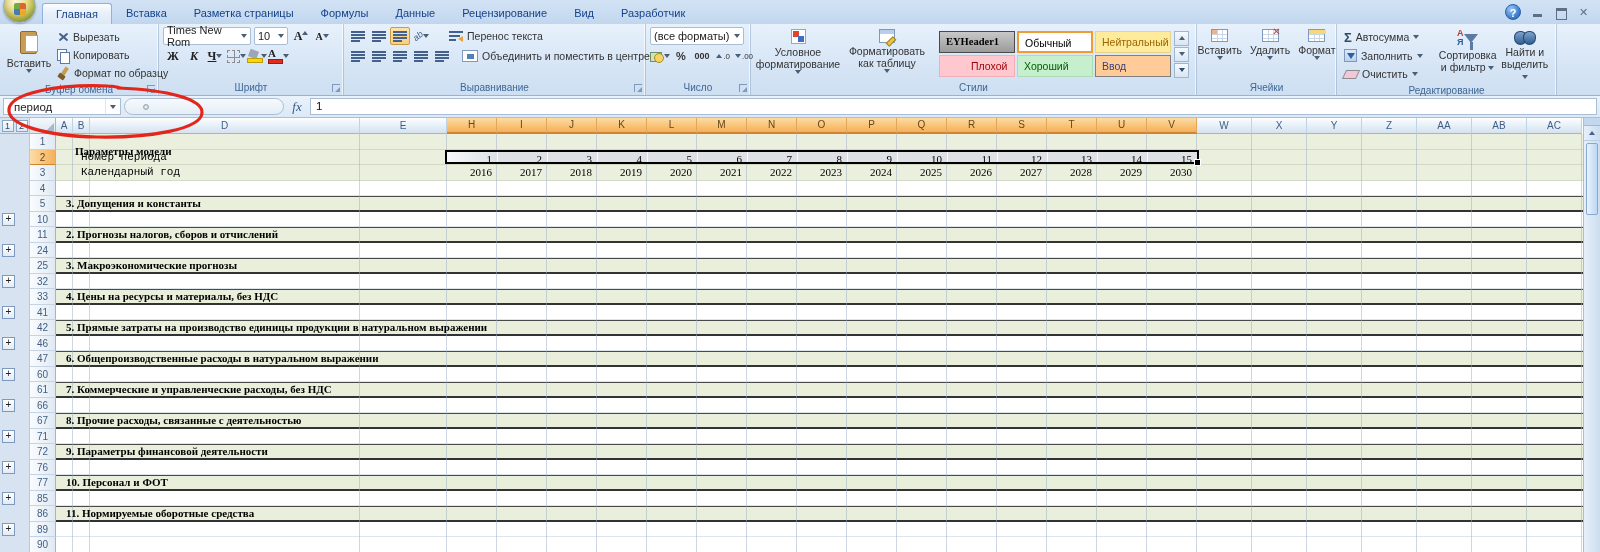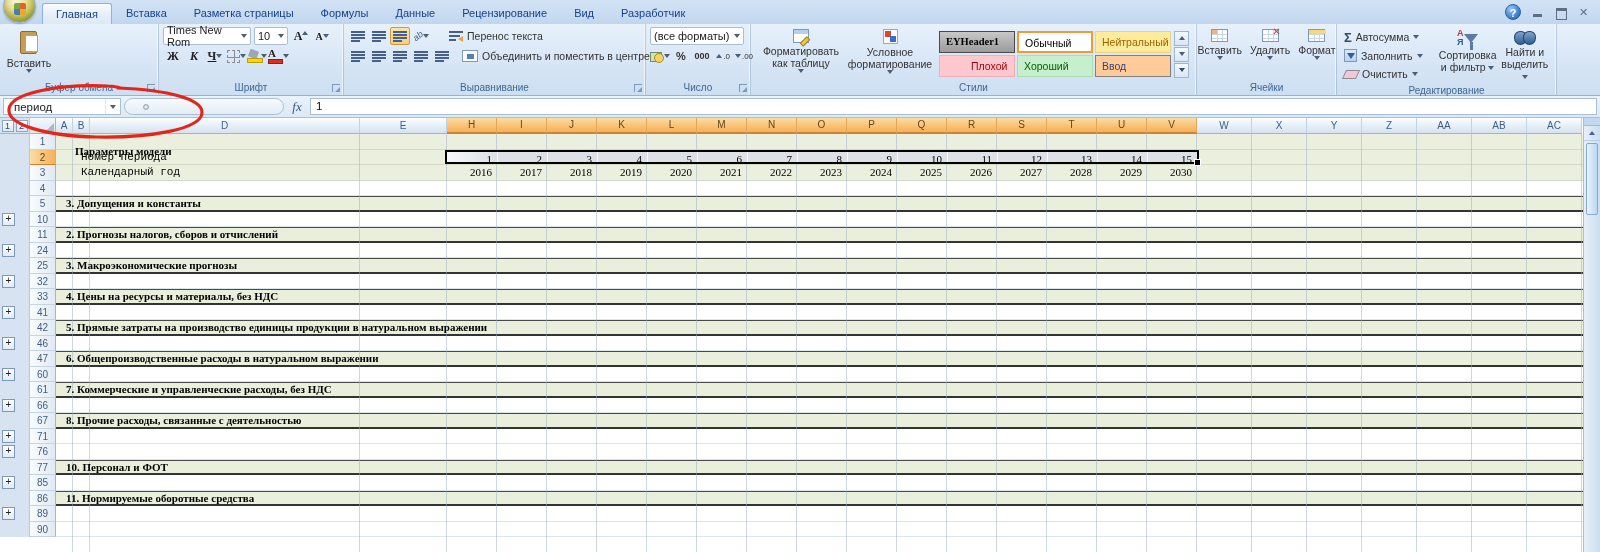--- a/index.html
+++ b/index.html
@@ -192,20 +192,34 @@
 
   <div class="ribbon">
 
     <div class="rgroup" style="width:159px;">
       <div class="gcontent">
         <div class="bigbtn" style="width:50px;">
           <span class="icn ic-clip"></span>
           <span>Вставить</span>
           <span class="dd"></span>
         </div>
+        <div class="col">
+          <div class="sbtn">
+            <span class="ic-cut"></span>
+            <span>Вырезать</span>
+          </div>
+          <div class="sbtn">
+            <span class="ic-copy"></span>
+            <span>Копировать</span>
+          </div>
+          <div class="sbtn">
+            <span class="ic-brush"></span>
+            <span>Формат по образцу</span>
+          </div>
+        </div>
       </div>
       <div class="glabel">
         <span>Буфер обмена</span>
         <span class="launcher"></span>
       </div>
     </div>
 
     <div class="rgroup" style="width:185px;">
       <div class="gcontent" style="flex-direction:column; gap:2px;">
         <div style="display:flex;">
@@ -333,28 +347,28 @@
         </div>
       </div>
       <div class="glabel">
         <span>Число</span>
         <span class="launcher"></span>
       </div>
     </div>
 
     <div class="rgroup" style="width:446px;">
       <div class="gcontent">
+        <div class="bigbtn" style="width:86px;">
+          <span class="icn ic-cond"></span>
+          <span>Условное форматирование</span>
+          <span class="dd"></span>
+        </div>
         <div class="bigbtn" style="width:92px;">
           <span class="icn ic-fmtable"></span>
           <span>Форматировать как таблицу</span>
-          <span class="dd"></span>
-        </div>
-        <div class="bigbtn" style="width:86px;">
-          <span class="icn ic-cond"></span>
-          <span>Условное форматирование</span>
           <span class="dd"></span>
         </div>
         <div class="gallery" id="styleGallery">
             <div class="gitem" style="background: linear-gradient(rgb(200, 200, 200), rgb(155, 155, 155)); color: rgb(0, 0, 0); border: 1px solid rgb(74, 74, 74); font-family: &quot;Liberation Serif&quot;, &quot;DejaVu Serif&quot;, serif; font-weight: bold;">EYHeader1</div>
             <div class="gitem" style="background: rgb(255, 255, 255); color: rgb(0, 0, 0); border: 2px solid rgb(239, 156, 51);">Обычный</div>
             <div class="gitem" style="background: rgb(255, 235, 156); color: rgb(156, 101, 0); border: 1px solid rgb(230, 211, 142);">Нейтральный</div>
             <div class="gitem" style="background: rgb(255, 199, 206); color: rgb(156, 0, 6); border: 1px solid rgb(242, 174, 182); padding-left: 31px;">Плохой</div>
             <div class="gitem" style="background: rgb(198, 239, 206); color: rgb(0, 97, 0); border: 1px solid rgb(171, 220, 182);">Хороший</div>
             <div class="gitem" style="background: rgb(255, 204, 153); color: rgb(63, 63, 118); border: 1px solid rgb(127, 127, 127);">Ввод</div>
           </div>
@@ -656,20 +670,27 @@
             <span class="lbl">8. Прочие расходы, связанные с деятельностью</span>
           </div>
         </div>
         <div class="grow blank">
           <div class="gut">
             <div class="plusbtn">+</div>
           </div>
           <div class="rh">71</div>
           <div class="rb"></div>
         </div>
+        <div class="grow section">
+          <div class="gut"></div>
+          <div class="rh">72</div>
+          <div class="rb">
+            <span class="lbl">9. Параметры финансовой деятельности</span>
+          </div>
+        </div>
         <div class="grow blank">
           <div class="gut">
             <div class="plusbtn">+</div>
           </div>
           <div class="rh">76</div>
           <div class="rb"></div>
         </div>
         <div class="grow section">
           <div class="gut"></div>
           <div class="rh">77</div>

